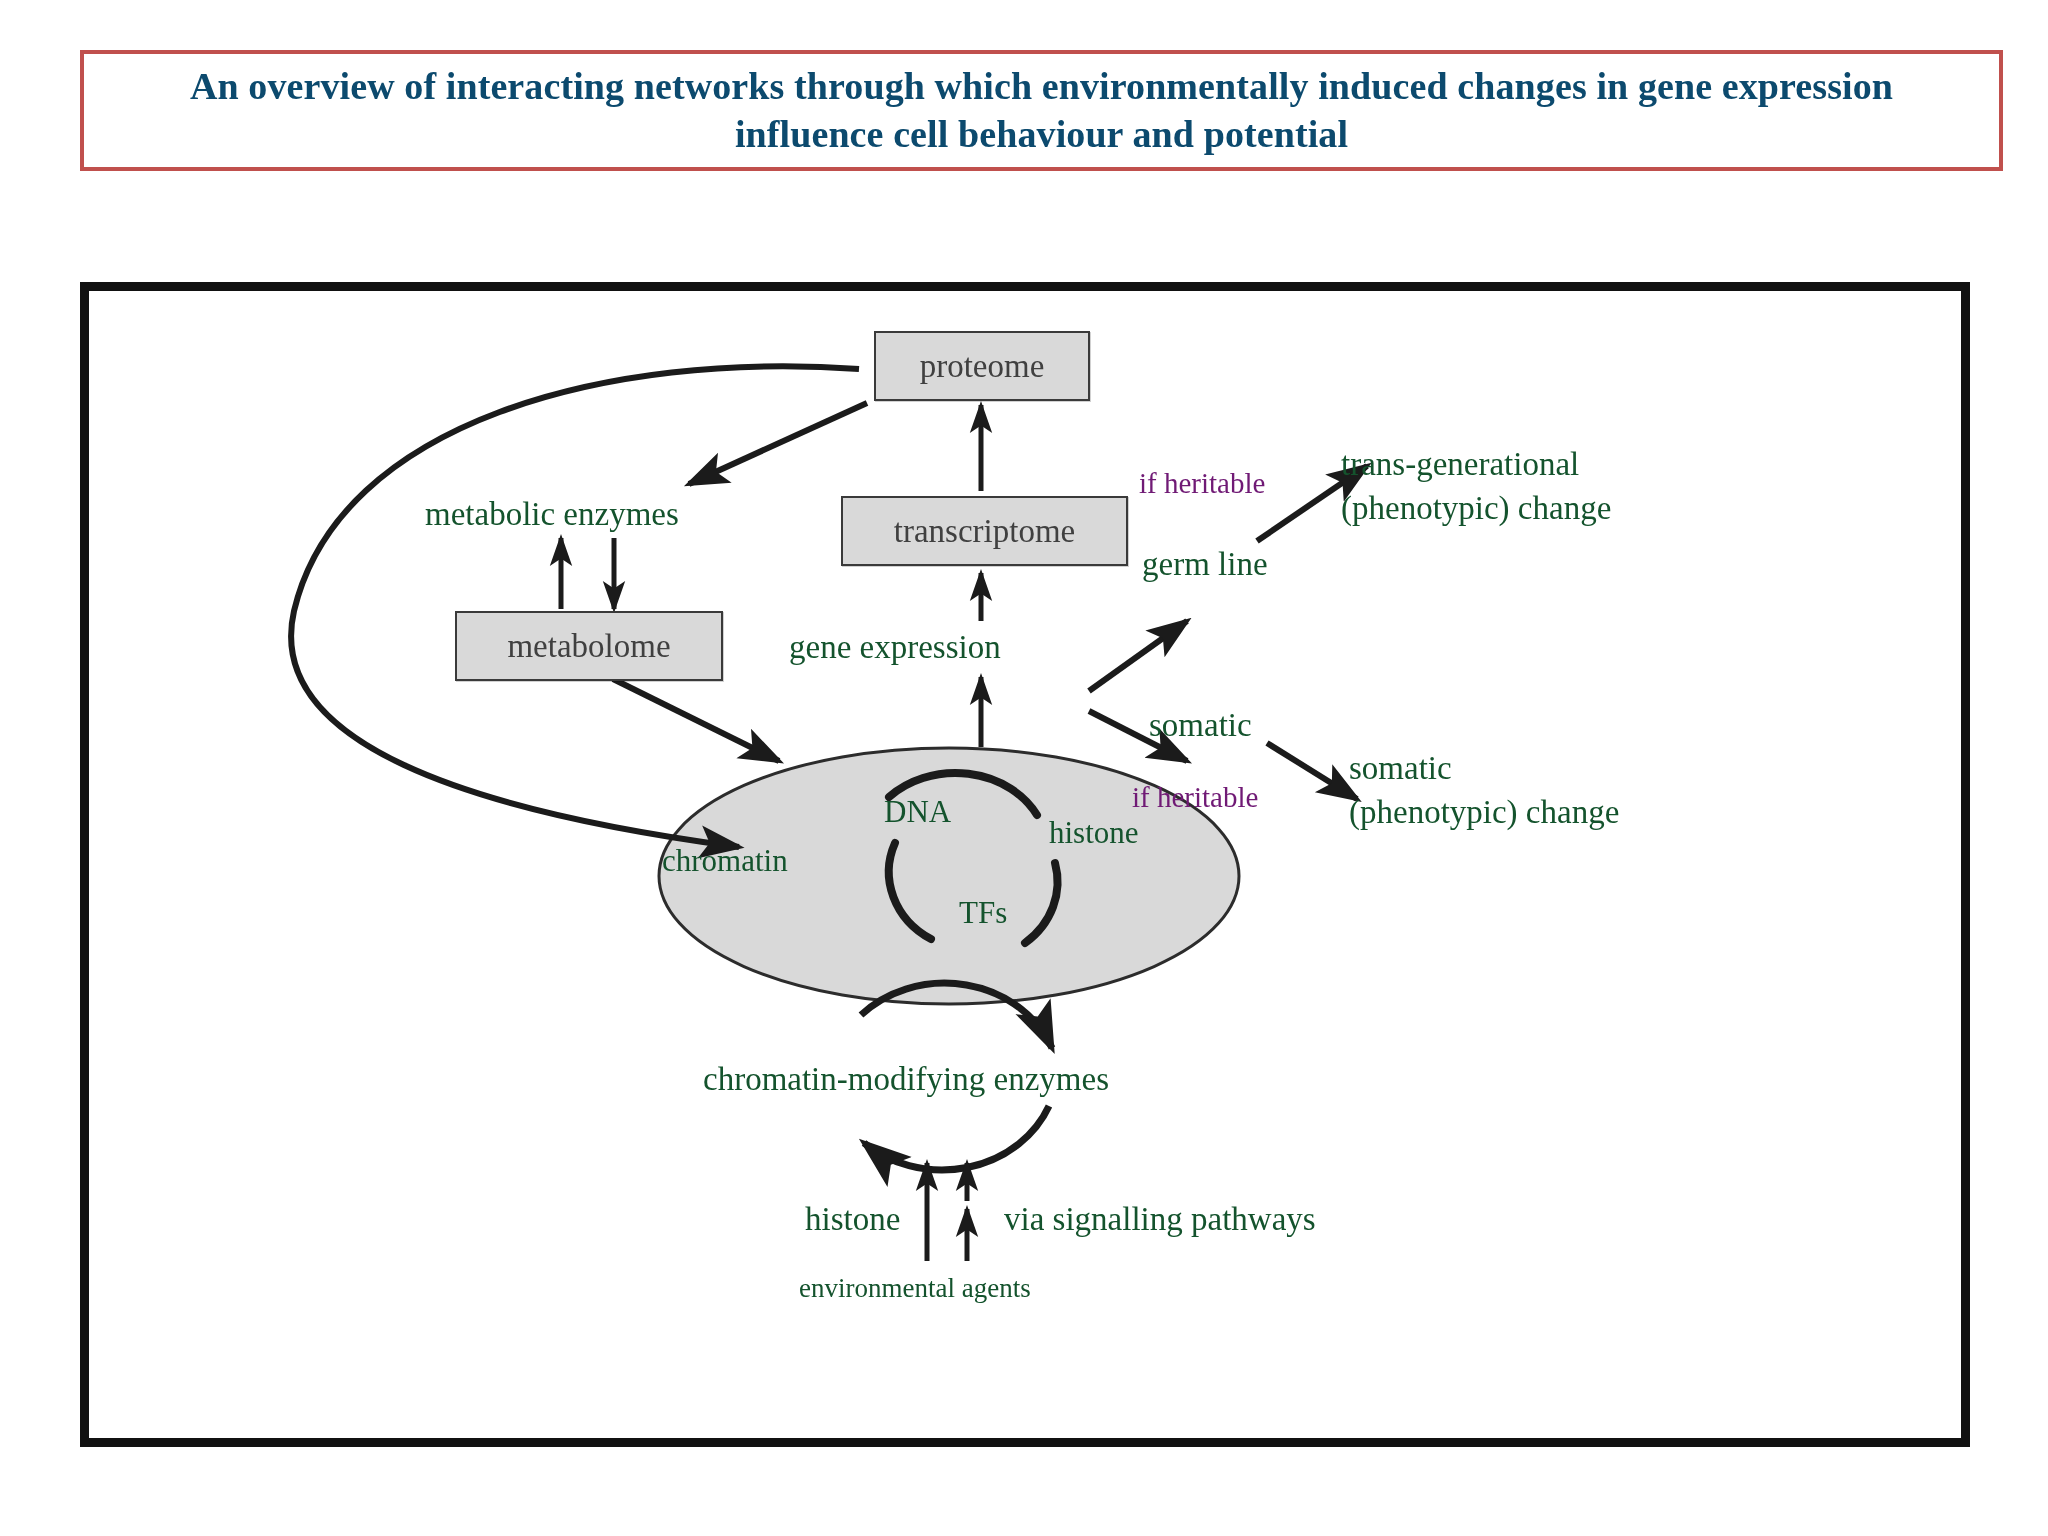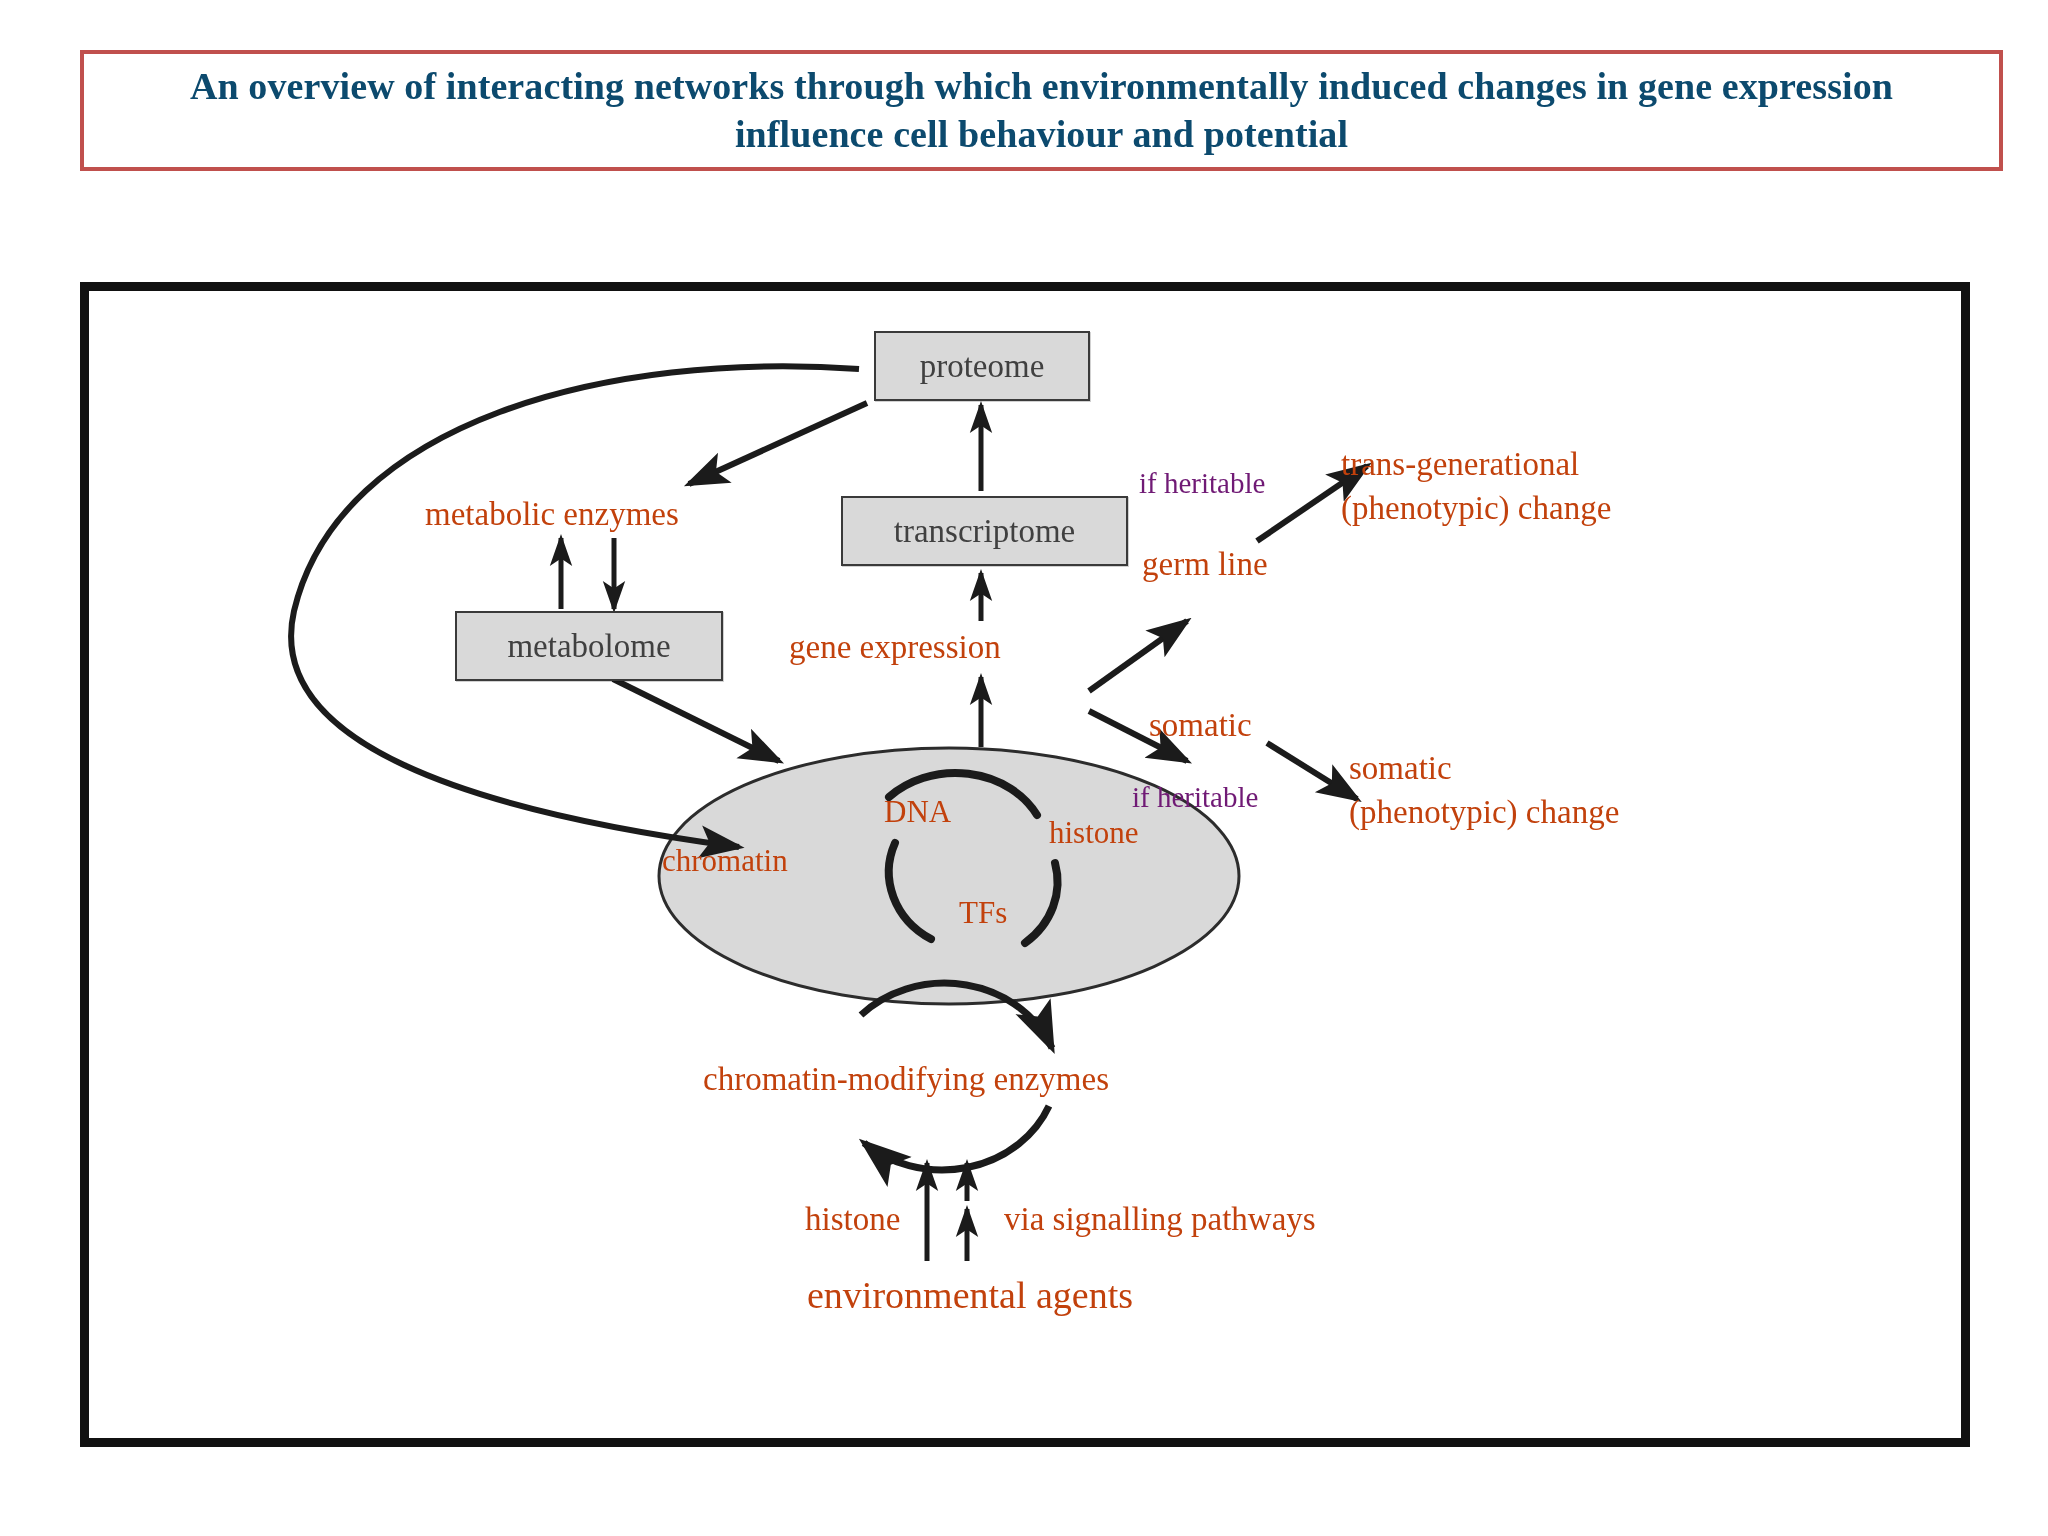--- a/index.html
+++ b/index.html
@@ -56,21 +56,21 @@
     position: absolute;
     left: 0;
     top: 0;
     width: 100%;
     height: 100%;
   }
 
   
   .node {
     position: absolute;
-    color: #c2410c;
+    color: #14532d;
     font-family: "Liberation Serif", "DejaVu Serif", serif;
     white-space: nowrap;
   }
   .boxnode {
     background: #d9d9d9;
     border: 2.5px solid #3a3a3a;
     box-shadow: 1px 1px 0 rgba(0,0,0,0.18);
     display: flex;
     align-items: center;
     justify-content: center;
@@ -115,21 +115,21 @@
   }
 
   #node-chromatin { left: 573px; top: 552px; }
   #node-dna       { left: 795px; top: 503px; text-align: right; }
   #node-histone   { left: 960px; top: 524px; }
   #node-tfs       { left: 870px; top: 604px; }
 
   #node-cme      { left: 614px; top: 770px; font-size: 33px; }
   #node-direct   { left: 716px; top: 910px; font-size: 33px; }
   #node-via-sig  { left: 915px; top: 910px; font-size: 33px; text-align: center; }
-  #node-env      { left: 710px; top: 982px; font-size: 38px; margin-left: 8px; }
+  #node-env      { left: 710px; top: 982px; font-size: 27px; }
 </style>
 </head>
 <body>
 
 <div id="title-banner">
   <div id="title-text">An overview of interacting networks through which environmentally induced changes in gene expression influence cell behaviour and potential</div>
 </div>
 
 <div id="figure-frame">
 

